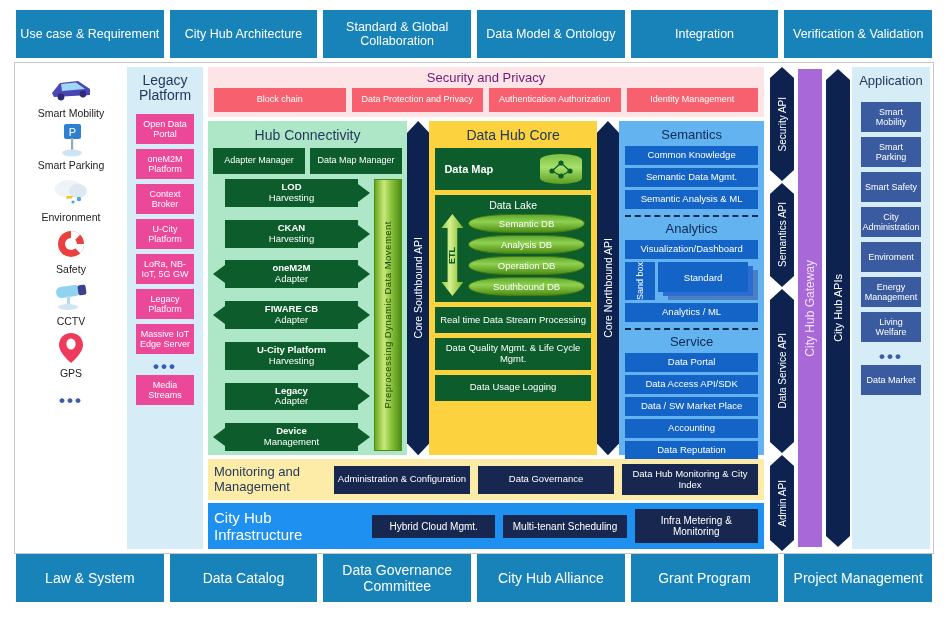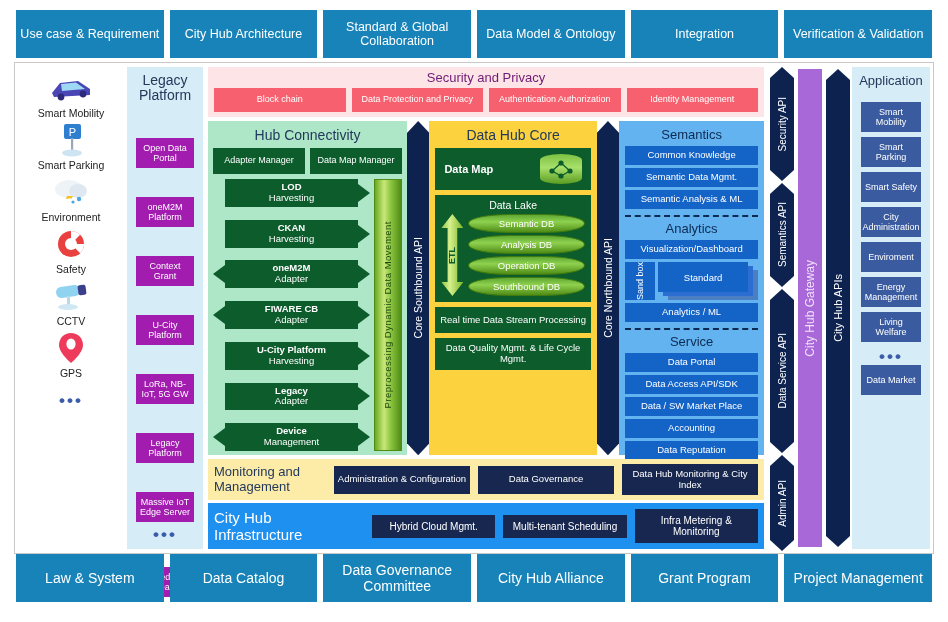--- a/index.html
+++ b/index.html
@@ -39,24 +39,24 @@
   .vert-item .lbl { font-size:10.5px; color:#222; margin-top:0px; }
   .dots { color:#3b5ca8; font-size:17px; letter-spacing:2px; font-weight:bold; line-height:1; }
 
   
   .col-legacy {
     width:76px; background:#d6ecf7; margin:4px 3px 4px 0;
     display:flex; flex-direction:column; align-items:center; padding-top:6px;
   }
   .col-legacy .hdr { font-size:14px; color:#23395b; text-align:center; line-height:1.1; margin-bottom:10px; }
   .lp-box {
-    width:58px; min-height:30px; background:#a21caf; color:#fff;
+    width:58px; min-height:30px; background:#ec4899; color:#fff;
     font-size:9px; line-height:1.12; text-align:center;
     display:flex; align-items:center; justify-content:center;
-    margin-bottom:5px; padding:2px;margin-top:24px;
+    margin-bottom:5px; padding:2px;
   }
 
   
   .center { flex:1; display:flex; flex-direction:column; padding:4px 0 4px 0; min-width:0; }
 
   
   .security {
     background:#fde4e6; padding:3px 6px 5px 6px; margin:0 2px 4px 2px;
   }
   .security .title { text-align:center; color:#701a75; font-size:13px; margin-bottom:3px; }
@@ -293,21 +293,21 @@
       <div class="glyph">
           <span class="dots">•••</span>
         </div>
     </div>
   </div>
 
   <div class="col-legacy">
     <div class="hdr">Legacy Platform</div>
     <div class="lp-box">Open Data Portal</div>
     <div class="lp-box">oneM2M Platform</div>
-    <div class="lp-box">Context Grant</div>
+    <div class="lp-box">Context Broker</div>
     <div class="lp-box">U-City Platform</div>
     <div class="lp-box">LoRa, NB-IoT, 5G GW</div>
     <div class="lp-box">Legacy Platform</div>
     <div class="lp-box">Massive IoT Edge Server</div>
     <div style="height:16px;display:flex;align-items:center;">
         <span class="dots">•••</span>
       </div>
     <div class="lp-box">Media Streams</div>
   </div>
 
@@ -388,20 +388,21 @@
             <div class="dbs">
               <div class="db">Semantic DB</div>
               <div class="db">Analysis DB</div>
               <div class="db">Operation  DB</div>
               <div class="db">Southbound DB</div>
             </div>
           </div>
         </div>
         <div class="core-box">Real time Data Stream Processing</div>
         <div class="core-box">Data Quality Mgmt. &amp; Life Cycle Mgmt.</div>
+        <div class="core-box">Data Usage Logging</div>
       </div>
 
       <div class="api-v">
         <span>Core Northbound API</span>
       </div>
 
       <div class="panel-sem">
         <div class="hdr">Semantics</div>
         <div class="sem-box">Common Knowledge</div>
         <div class="sem-box">Semantic Data Mgmt.</div>

